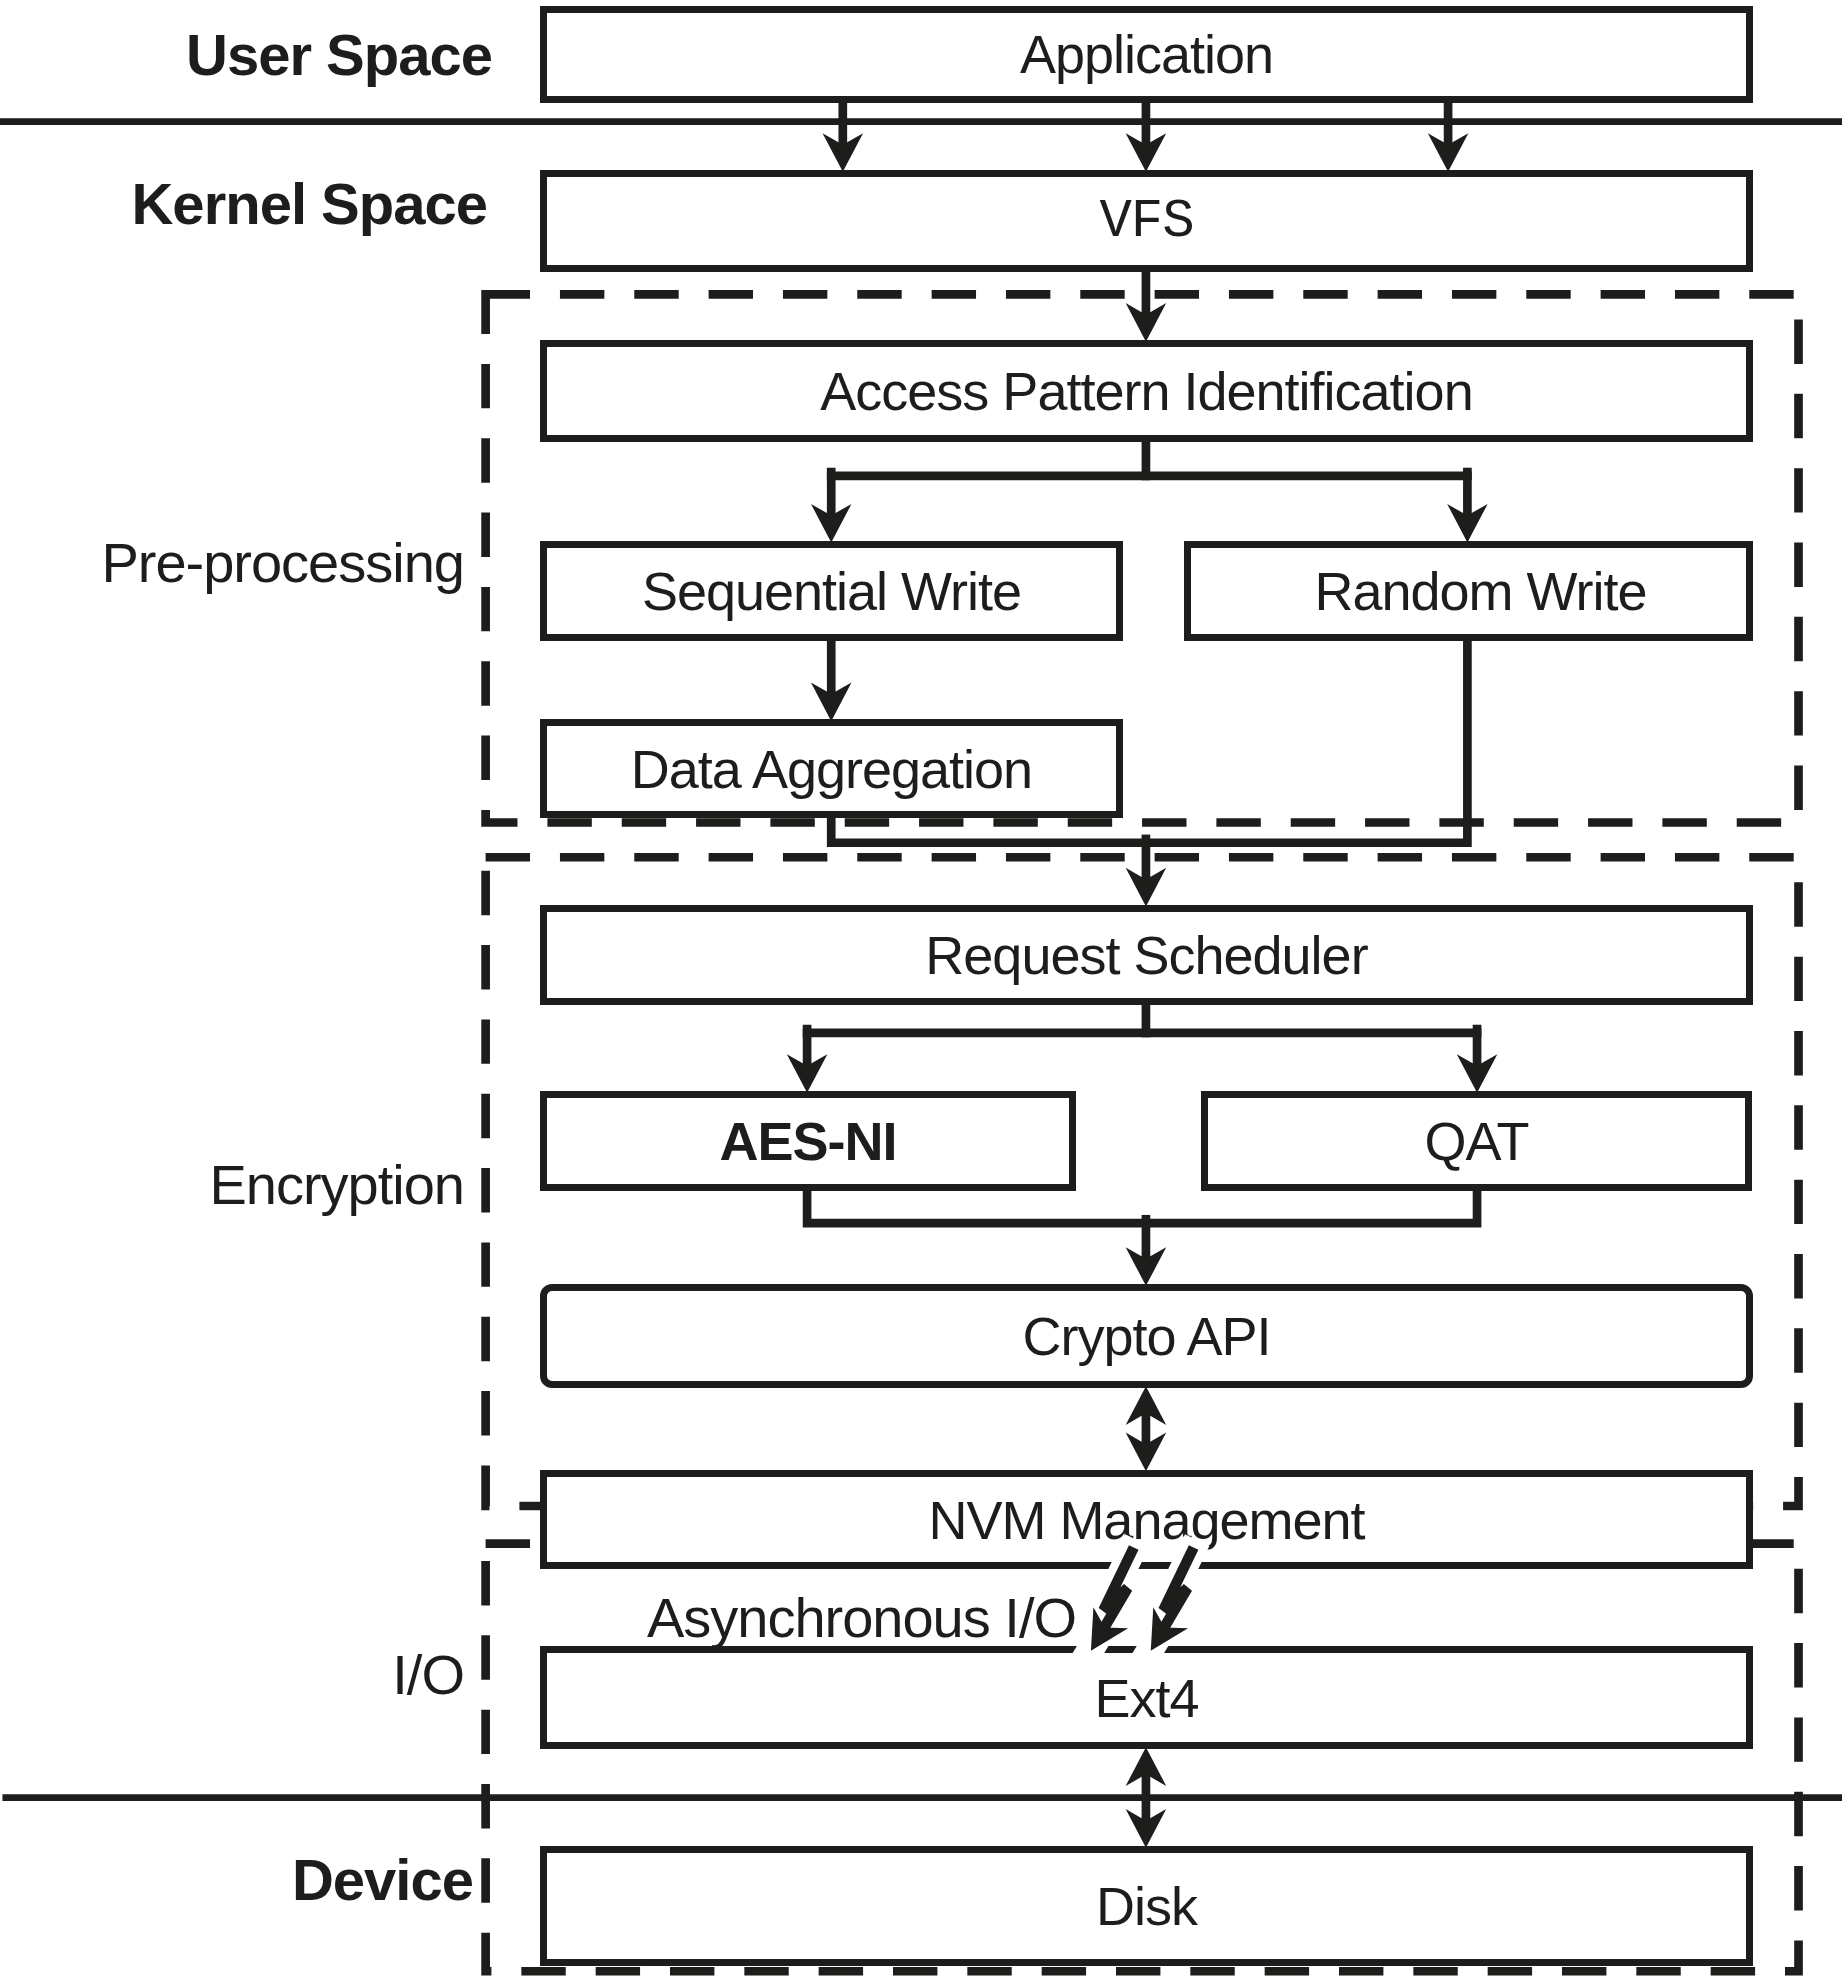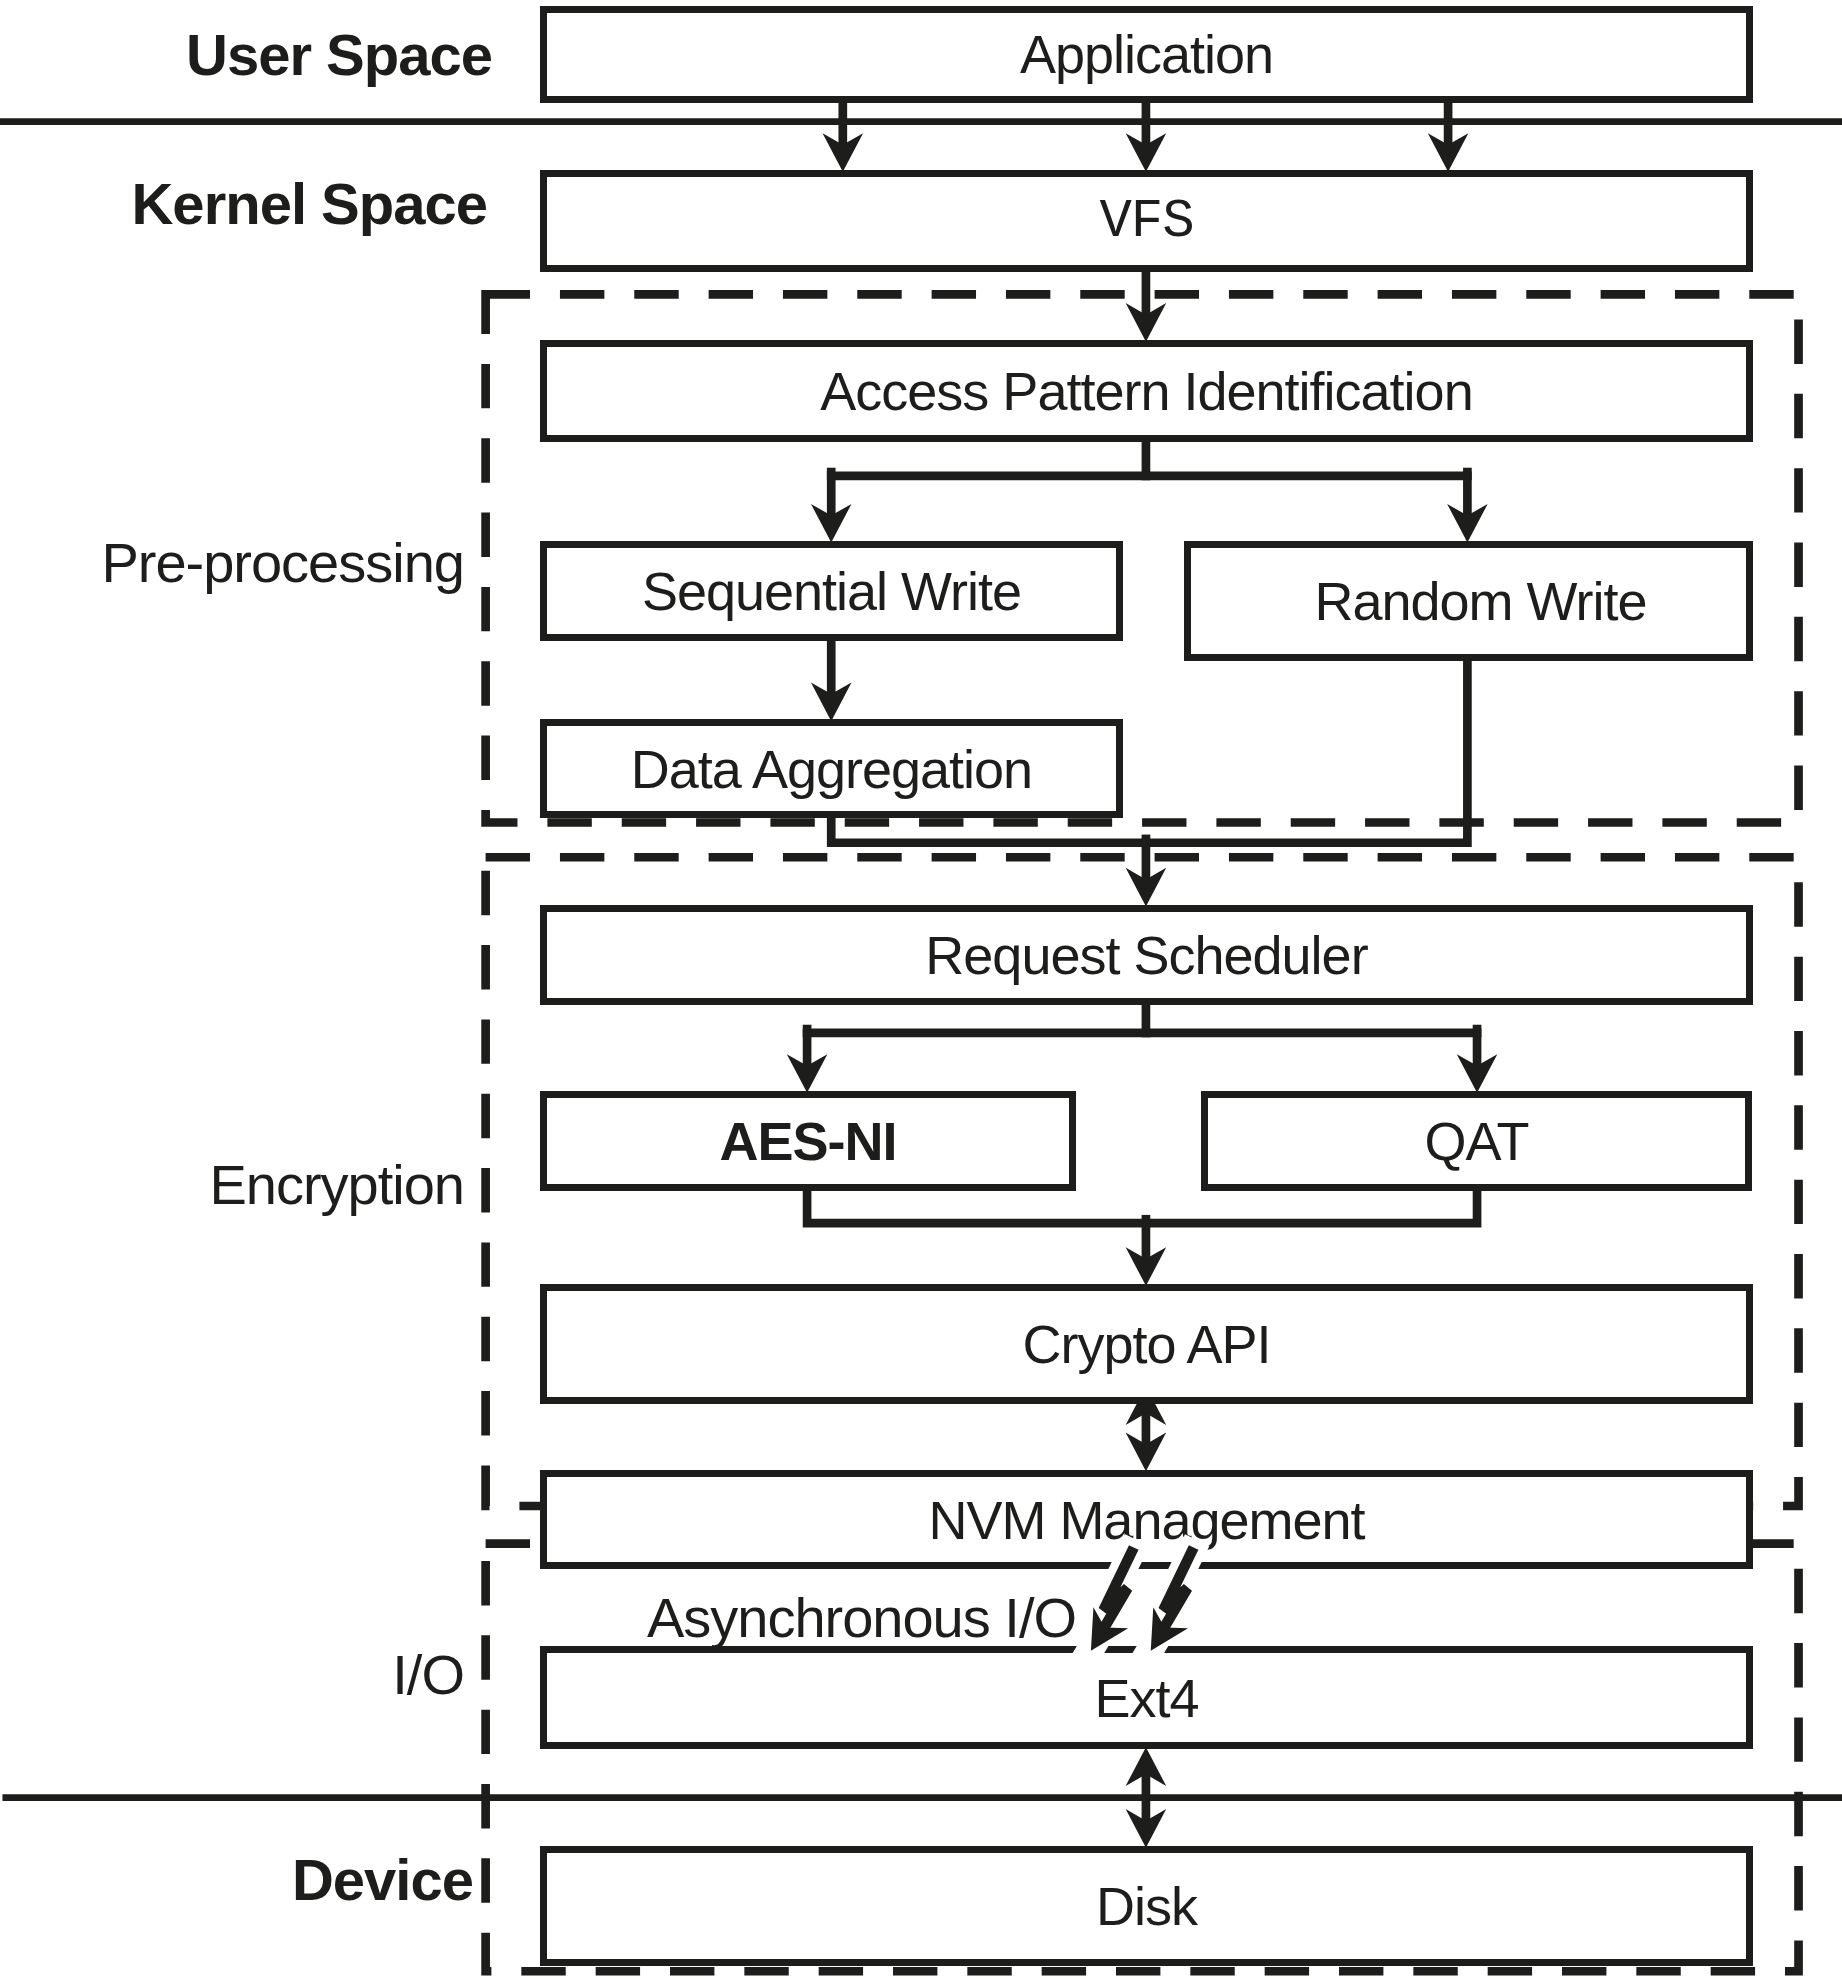--- a/index.html
+++ b/index.html
@@ -124,26 +124,26 @@
   <div class="zlabel bold" style="left:53px;top:168px;width:434px;">Kernel Space</div>
   <div class="zlabel" style="left:39px;top:527px;width:425px;">Pre-processing</div>
   <div class="zlabel" style="left:39px;top:1149px;width:425px;">Encryption</div>
   <div class="zlabel" style="left:39px;top:1639px;width:425px;">I/O</div>
   <div class="zlabel bold" style="left:39px;top:1844px;width:434px;">Device</div>
 
   <div class="node" style="left:540px;top:5.8px;width:1213px;height:97px;">Application</div>
   <div class="node" style="left:540px;top:170px;width:1213px;height:102px;font-family:Liberation Mono, monospace;">VFS</div>
   <div class="node" style="left:540px;top:340px;width:1213px;height:102px;">Access Pattern Identification</div>
   <div class="node" style="left:540px;top:541px;width:583px;height:100px;">Sequential Write</div>
-  <div class="node" style="left:1184px;top:541px;width:569px;height:120px;padding-left:24px;">Random Write</div>
+  <div class="node" style="left:1184px;top:541px;width:569px;height:100px;padding-left:24px;">Random Write</div>
   <div class="node" style="left:540px;top:719px;width:583px;height:99px;">Data Aggregation</div>
   <div class="node" style="left:540px;top:905px;width:1213px;height:100px;">Request Scheduler</div>
   <div class="node" style="left:540px;top:1091px;width:536px;height:100px;font-weight:bold;">AES-NI</div>
   <div class="node" style="left:1201px;top:1091px;width:551px;height:100px;">QAT</div>
-  <div class="node" style="left:540px;top:1284px;width:1213px;height:120px;">Crypto API</div>
+  <div class="node" style="left:540px;top:1284px;width:1213px;height:104px;border-radius:12px;">Crypto API</div>
   <div class="node" style="left:540px;top:1470px;width:1213px;height:99px;">NVM Management</div>
   <div class="node" style="left:540px;top:1646px;width:1213px;height:103px;">Ext4</div>
   <div class="node" style="left:540px;top:1846px;width:1213px;height:120px;">Disk</div>
 
   <div class="annot" style="left:555px;top:1587px;width:521px;">Asynchronous I/O</div>
 
   <svg id="overlay" class="layer" viewBox="0 0 1908 2050" xmlns="http://www.w3.org/2000/svg">
       <g>
         <path d="M1172,1608 L1143,1668 L1168,1645 L1130,1708" fill="none" stroke="#ffffff" stroke-width="28" stroke-linecap="square"></path>
         <path d="M1172,1608 L1143,1668 L1168,1645 L1145,1684" fill="none" stroke="#1d1d1b" stroke-width="11" stroke-linecap="square"></path>

